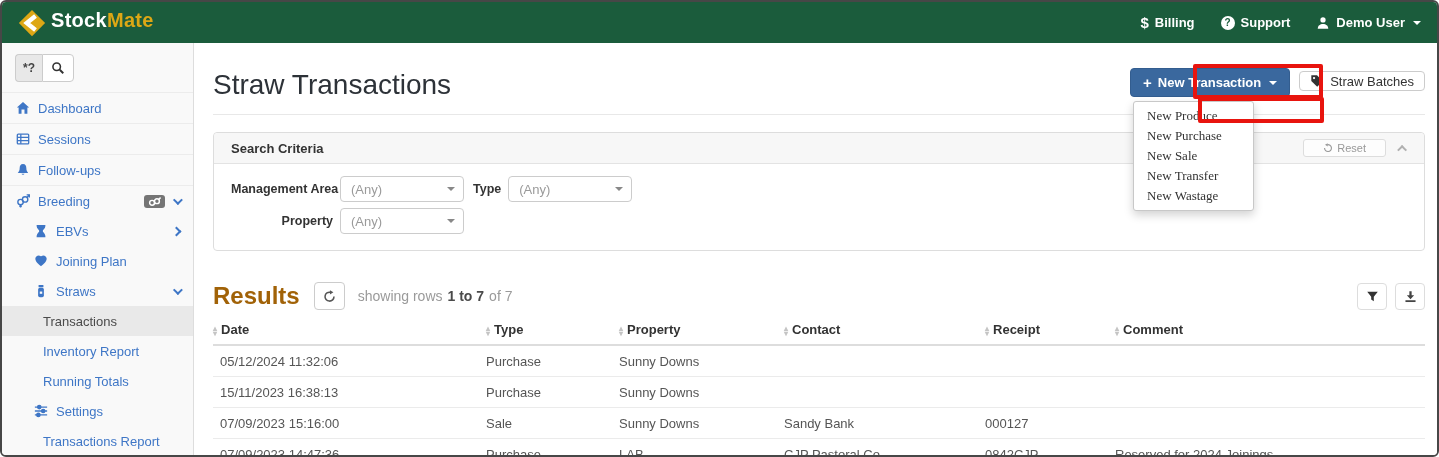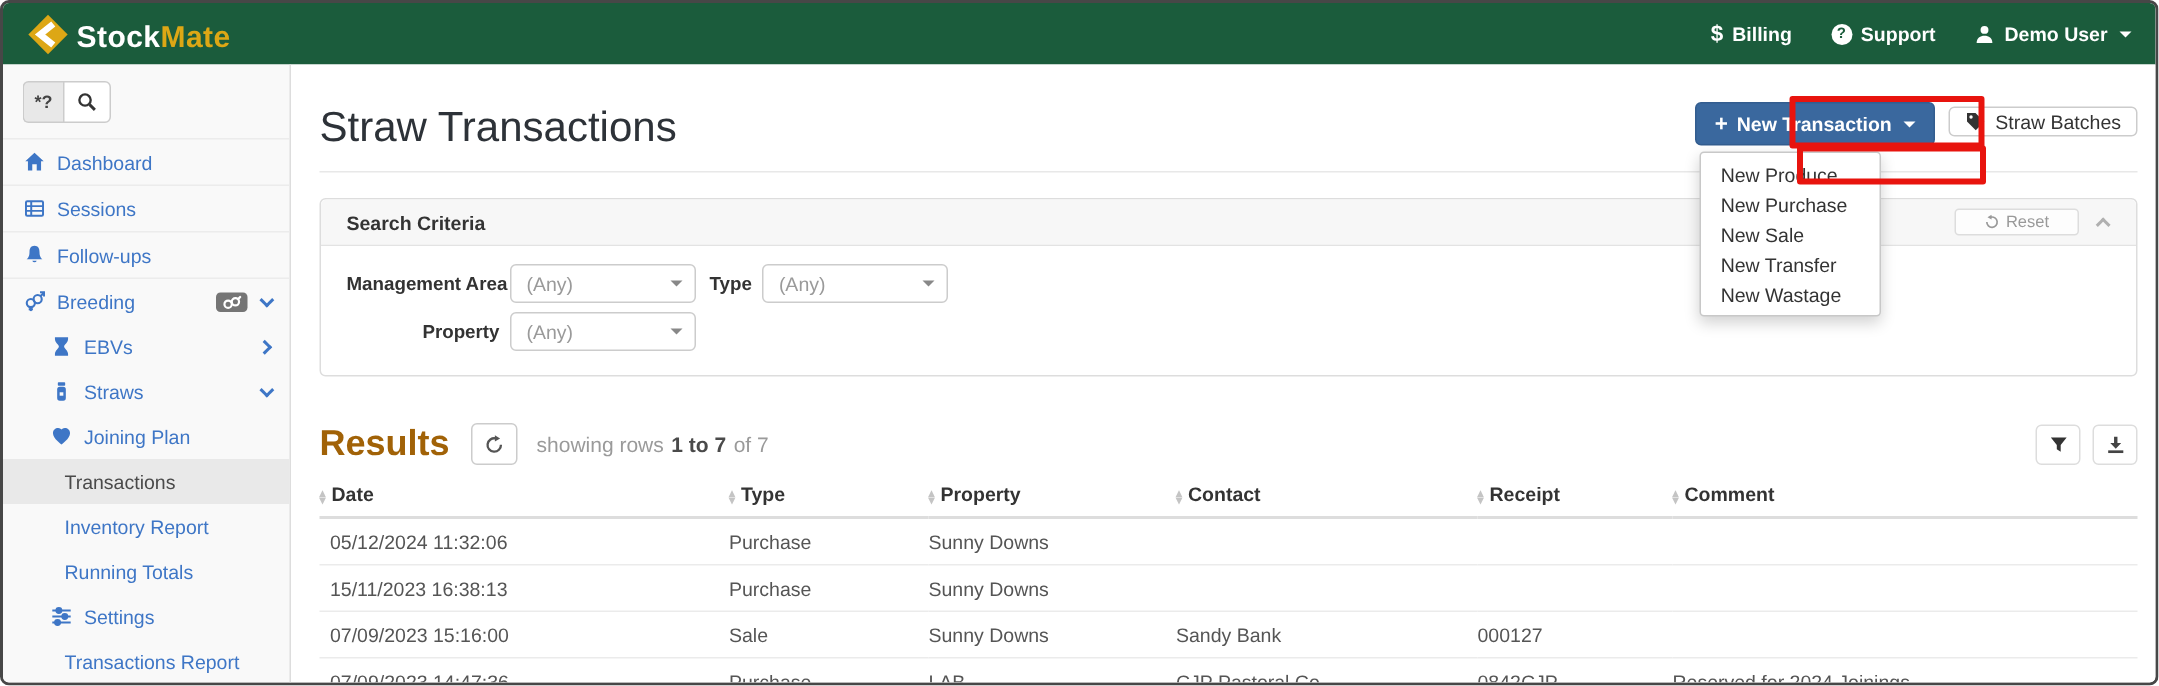--- a/index.html
+++ b/index.html
@@ -3,21 +3,21 @@
 <meta charset="utf-8">
 <style>
   html,body { margin:0; padding:0; background:#fff; font-family:"Liberation Sans",sans-serif; }
   * { box-sizing:border-box; }
 
   .window { width:1439px; height:457px; border:2px solid #474747; border-radius:6px;
             overflow:hidden; position:relative; background:#fff; }
 
   
   .navbar { height:41px; background:#1b5c3c; display:flex; align-items:center; padding:0 16px; }
-  .brand { display:flex; align-items:flex-end; gap:5px; }
+  .brand { display:flex; align-items:flex-start; gap:5px; }
   .brand-text { font-size:20px; font-weight:bold; letter-spacing:.3px; color:#fff; }
   .brand-mate { color:#dda715; }
   .nav-right { margin-left:auto; display:flex; align-items:center; gap:26px; color:#fff;
                font-size:13px; font-weight:bold; }
   .nav-link { display:flex; align-items:center; gap:6px; cursor:pointer; }
   .dollar-glyph { font-size:15px; font-weight:bold; }
   .qcirc { width:14px; height:14px; border-radius:50%; background:#fff; color:#1b5c3c;
            font-size:10px; font-weight:bold; display:inline-flex; align-items:center; justify-content:center; }
   .caret-white { width:0; height:0; border-left:4px solid transparent; border-right:4px solid transparent;
                  border-top:4px solid #fff; margin-left:2px; }
@@ -57,21 +57,21 @@
   .page-head { display:flex; align-items:flex-start; }
   .page-title { margin:12px 0 0; font-size:28px; font-weight:normal; color:#2d3238; line-height:32px; }
   .actions { margin-left:auto; margin-top:11px; position:relative; display:flex; gap:9px; align-items:flex-start; }
   .btn { border-radius:4px; font-size:13px; display:flex; align-items:center; gap:6px; cursor:pointer;
          font-family:"Liberation Sans",sans-serif; }
   .btn-primary { background:#3a689e; border:1px solid #335d8f; color:#fff; height:29px; padding:0 12px; font-weight:600; }
   .btn-default { background:#fff; border:1px solid #ccc; color:#333; height:20px; padding:0 10px; margin-top:3px; }
   .plus-glyph { font-size:15px; font-weight:bold; line-height:1; }
   .dropdown-menu { position:absolute; top:33px; left:3px; width:121px; background:#fff;
                    border:1px solid #c8c8c8; border-radius:3px; box-shadow:0 4px 10px rgba(0,0,0,.18);
-                   padding:4px 0; z-index:20; list-style:none; margin:0; }
+                   padding:4px 0; z-index:20; list-style:none; margin:0;font-family:Liberation Serif, serif; }
   .dropdown-item { height:20px; display:flex; align-items:center; padding:0 13px; font-size:13px;
                    color:#333; cursor:pointer; white-space:nowrap; }
 
   .divider { border:none; border-top:1px solid #e8e8e8; margin:13px 0 0; }
 
   
   .panel { margin-top:17px; border:1px solid #ddd; border-radius:4px; }
   .panel-head { background:#f7f7f7; display:flex; align-items:center; padding:0 17px; height:31px;
                 border-bottom:1px solid #e3e3e3; border-radius:4px 4px 0 0; }
   .panel-title { font-size:13px; font-weight:bold; color:#333; }
@@ -208,32 +208,32 @@
         </a>
         <a class="nav-item lvl2">
           <svg class="icon14" viewBox="0 0 16 16" fill="#3e76c6">
               <path d="M3 1 H13 V2.2 C13 5 10 6.5 10 8 C10 9.5 13 11 13 13.8 V15 H3 V13.8 C3 11 6 9.5 6 8 C6 6.5 3 5 3 2.2 Z"></path>
             </svg>
           <span>EBVs</span>
           <span class="push chev right"></span>
         </a>
         <a class="nav-item lvl2">
           <svg class="icon14" viewBox="0 0 16 16" fill="#3e76c6">
+              <path d="M8 14 C8 14 1.5 9.6 1.5 5.5 C1.5 3.1 3.4 1.6 5.4 1.6 C6.9 1.6 8 2.7 8 2.7 C8 2.7 9.1 1.6 10.6 1.6 C12.6 1.6 14.5 3.1 14.5 5.5 C14.5 9.6 8 14 8 14 Z"></path>
+            </svg>
+          <span>Joining Plan</span>
+        </a>
+        <a class="nav-item lvl2">
+          <svg class="icon14" viewBox="0 0 16 16" fill="#3e76c6">
               <rect x="5.2" y="1" width="5.6" height="2.6" rx="0.6"></rect>
               <rect x="4.7" y="4.4" width="6.6" height="10.6" rx="2"></rect>
               <rect x="6.6" y="8.6" width="2.8" height="2.6" fill="#f9f9f9"></rect>
             </svg>
           <span>Straws</span>
           <span class="push chev down"></span>
-        </a>
-        <a class="nav-item lvl2">
-          <svg class="icon14" viewBox="0 0 16 16" fill="#3e76c6">
-              <path d="M8 14 C8 14 1.5 9.6 1.5 5.5 C1.5 3.1 3.4 1.6 5.4 1.6 C6.9 1.6 8 2.7 8 2.7 C8 2.7 9.1 1.6 10.6 1.6 C12.6 1.6 14.5 3.1 14.5 5.5 C14.5 9.6 8 14 8 14 Z"></path>
-            </svg>
-          <span>Joining Plan</span>
         </a>
         <a class="nav-item lvl3 active">
           <span>Transactions</span>
         </a>
         <a class="nav-item lvl3">
           <span>Inventory Report</span>
         </a>
         <a class="nav-item lvl3">
           <span>Running Totals</span>
         </a>

